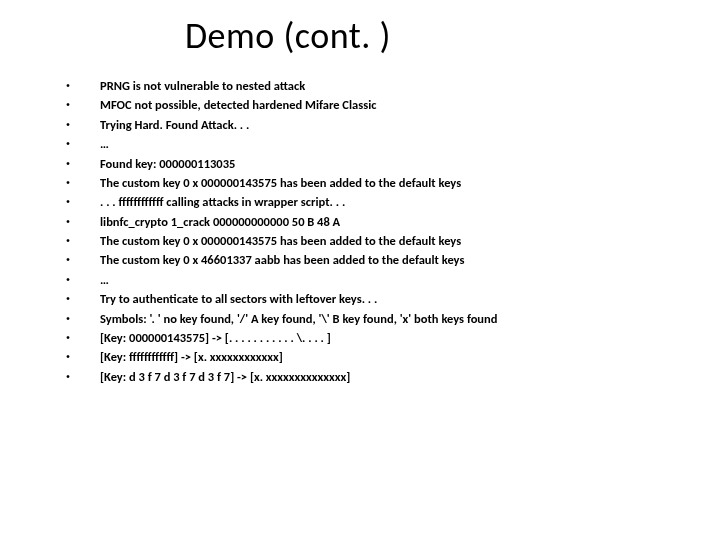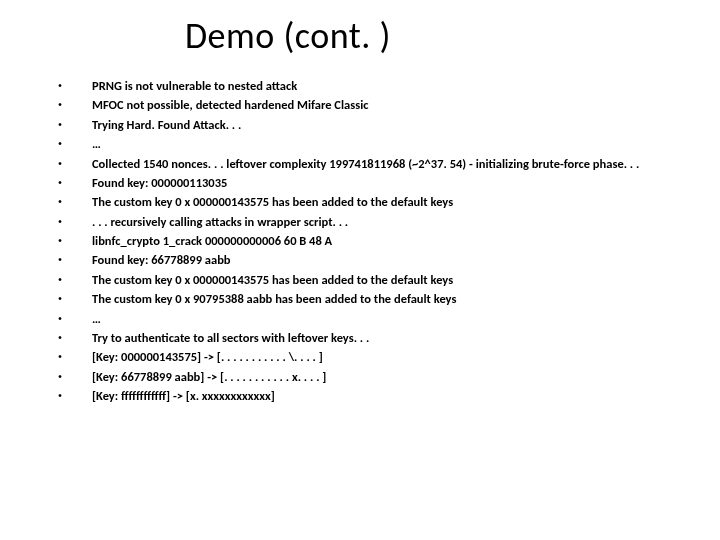--- a/index.html
+++ b/index.html
@@ -21,21 +21,21 @@
   }
   .title {
     font-size: 36px;
     font-weight: 400;
     text-align: center;
     margin: 0 0 18px 0;
     letter-spacing: 0.5px;
   }
   ul.content {
     list-style: none;
-    margin: 8px;
+    margin: 16px;
     padding: 0 0 0 30px;
   }
   ul.content li {
     position: relative;
     font-size: 12.5px;
     font-weight: 700;
     line-height: 1.55;
     padding-left: 34px;
     white-space: nowrap;
   }
@@ -52,27 +52,26 @@
 </head>
 <body>
 
 <div class="slide">
   <h1 class="title">Demo (cont. )</h1>
   <ul class="content">
     <li>PRNG is not vulnerable to nested attack</li>
     <li>MFOC not possible, detected hardened Mifare Classic</li>
     <li>Trying Hard. Found Attack. . .</li>
     <li>…</li>
-    <li>Collected 1540 nonces. . . leftover complexity 199741811968 (~2^37. 54) - initializing brute-force phase. . .</li>
     <li>Found key: 000000113035</li>
     <li>The custom key 0 x 000000143575 has been added to the default keys</li>
-    <li> . . . recursively calling attacks in wrapper script. . .</li>
-    <li>libnfc_crypto 1_crack 000000000006 60 B 48 A</li>
-    <li>Found key: 66778899 aabb</li>
+    <li> . . . ffffffffffff calling attacks in wrapper script. . .</li>
+    <li>libnfc_crypto 1_crack 000000000000 50 B 48 A</li>
     <li>The custom key 0 x 000000143575 has been added to the default keys</li>
-    <li>The custom key 0 x 90795388 aabb has been added to the default keys</li>
+    <li>The custom key 0 x 46601337 aabb has been added to the default keys</li>
     <li>…</li>
     <li>Try to authenticate to all sectors with leftover keys. . .</li>
+    <li>Symbols: '. ' no key found, '/' A key found, '\' B key found, 'x' both keys found</li>
     <li>[Key: 000000143575] -&gt; [. . . . . . . . . . . \. . . . ]</li>
-    <li>[Key: 66778899 aabb] -&gt; [. . . . . . . . . . . x. . . . ]</li>
     <li>[Key: ffffffffffff] -&gt; [x. xxxxxxxxxxxx]</li>
+    <li>[Key: d 3 f 7 d 3 f 7 d 3 f 7] -&gt; [x. xxxxxxxxxxxxxx]</li>
   </ul>
 </div>
 
 </body></html>

